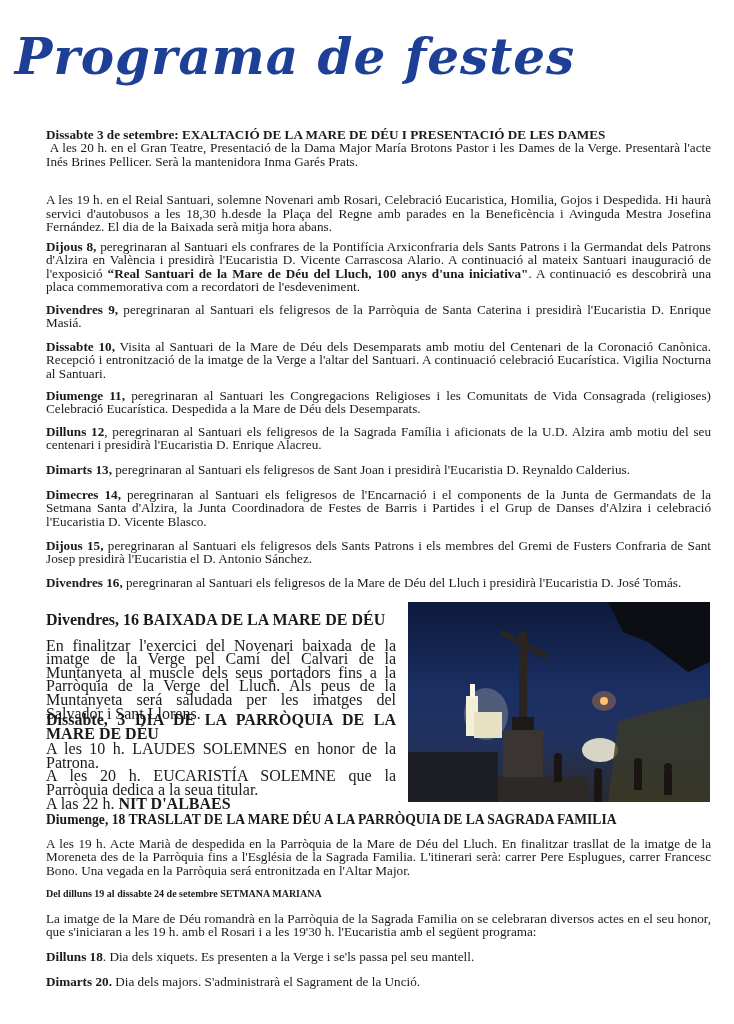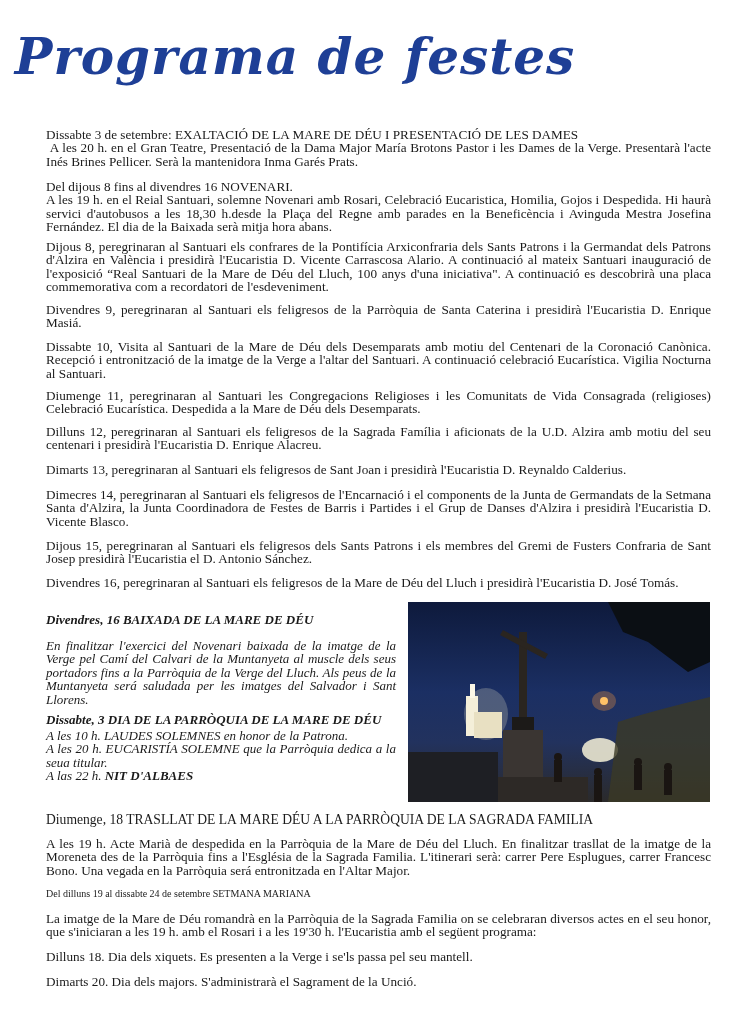--- a/index.html
+++ b/index.html
@@ -3,48 +3,48 @@
 <meta charset="utf-8">
 <style>
   html, body { margin:0; padding:0; background:#ffffff; }
   body { width:734px; height:1024px; position:relative; overflow:hidden;
          font-family:"Liberation Serif", serif; color:#1a1a1a; }
   .title { position:absolute; left:0; top:2px; width:590px; text-align:center;
            font-family:"DejaVu Serif", serif; font-style:italic; font-weight:bold;
            font-size:50px; color:#1e3f96; letter-spacing:1px; line-height:110px; }
   .p { position:absolute; left:46px; width:665px; font-size:13.2px; line-height:13.4px;
        text-align:justify; margin:0; }
-  .p b { font-weight:normal; }
-  .col { position:absolute; left:46px; width:350px; font-size:13px; line-height:13.6px; text-align:justify;font-style:italic; }
+  .p b { font-weight:bold; }
+  .col { position:absolute; left:46px; width:350px; font-size:16px; line-height:13.6px; text-align:justify; }
   .col .h { font-weight:bold; }
   .photo { position:absolute; left:408px; top:602px; width:302px; height:200px; overflow:hidden;
            background:linear-gradient(180deg,#0e1a3c 0%,#1b2f63 45%,#22325e 70%,#2b2a2a 100%); }
 </style>
 </head>
 <body>
 
 <div class="title">Programa de festes</div>
 
 <p class="p" style="top:128px"><b>Dissabte 3 de setembre: EXALTACIÓ DE LA MARE DE DÉU I PRESENTACIÓ DE LES DAMES</b><br>&nbsp;<span>A les 20 h. en el Gran Teatre, Presentació de la Dama Major María Brotons Pastor i les Dames de la Verge. Presentarà l'acte Inés Brines Pellicer. Serà la mantenidora Inma Garés Prats.</span></p>
 
-<p class="p" style="top:180px"><b>Del dijous 8 fins al divendres 16 NOVENARI.</b><br><span>A les 19 h. en el Reial Santuari, solemne Novenari amb Rosari, Celebració Eucaristica, Homilia, Gojos i Despedida. Hi haurà servici d'autobusos a les 18,30 h.desde la Plaça del Regne amb parades en la Beneficència i Avinguda Mestra Josefina Fernández. El dia de la Baixada serà mitja hora abans.</span></p>
+<p class="p" style="top:180px"><br><span>A les 19 h. en el Reial Santuari, solemne Novenari amb Rosari, Celebració Eucaristica, Homilia, Gojos i Despedida. Hi haurà servici d'autobusos a les 18,30 h.desde la Plaça del Regne amb parades en la Beneficència i Avinguda Mestra Josefina Fernández. El dia de la Baixada serà mitja hora abans.</span></p>
 
 <p class="p" style="top:240px"><b>Dijous 8,</b><span> peregrinaran al Santuari els confrares de la Pontifícia Arxiconfraria dels Sants Patrons i la Germandat dels Patrons d'Alzira en València i presidirà l'Eucaristia D. Vicente Carrascosa Alario. A continuació al mateix Santuari inauguració de l'exposició </span><b>“Real Santuari de la Mare de Déu del Lluch, 100 anys d'una iniciativa"</b><span>. A continuació es descobrirà una placa commemorativa com a recordatori de l'esdeveniment.</span></p>
 
 <p class="p" style="top:303px"><b>Divendres 9,</b><span> peregrinaran al Santuari els feligresos de la Parròquia de Santa Caterina i presidirà l'Eucaristia D. Enrique Masiá.</span></p>
 
 <p class="p" style="top:340px"><b>Dissabte 10,</b><span> Visita al Santuari de la Mare de Déu dels Desemparats amb motiu del Centenari de la Coronació Canònica. Recepció i entronització de la imatge de la Verge a l'altar del Santuari. A continuació celebració Eucarística. Vigilia Nocturna al Santuari.</span></p>
 
 <p class="p" style="top:389px"><b>Diumenge 11,</b><span> peregrinaran al Santuari les Congregacions Religioses i les Comunitats de Vida Consagrada (religioses) Celebració Eucarística. Despedida a la Mare de Déu dels Desemparats.</span></p>
 
 <p class="p" style="top:425px"><b>Dilluns 12</b><span>, peregrinaran al Santuari els feligresos de la Sagrada Família i aficionats de la U.D. Alzira amb motiu del seu centenari i presidirà l'Eucaristia D. Enrique Alacreu.</span></p>
 
 <p class="p" style="top:463px"><b>Dimarts 13,</b><span> peregrinaran al Santuari els feligresos de Sant Joan i presidirà l'Eucaristia D. Reynaldo Calderius.</span></p>
 
-<p class="p" style="top:488px"><b>Dimecres 14,</b><span> peregrinaran al Santuari els feligresos de l'Encarnació i el components de la Junta de Germandats de la Setmana Santa d'Alzira, la Junta Coordinadora de Festes de Barris i Partides i el Grup de Danses d'Alzira i presidirà l'Eucaristia D. Vicente Blasco.</span></p>
+<p class="p" style="top:488px"><b>Dimecres 14,</b><span> peregrinaran al Santuari els feligresos de l'Encarnació i el components de la Junta de Germandats de la Setmana Santa d'Alzira, la Junta Coordinadora de Festes de Barris i Partides i el Grup de Danses d'Alzira i celebració l'Eucaristia D. Vicente Blasco.</span></p>
 
 <p class="p" style="top:539px"><b>Dijous 15,</b><span> peregrinaran al Santuari els feligresos dels Sants Patrons i els membres del Gremi de Fusters Confraria de Sant Josep presidirà l'Eucaristia el D. Antonio Sánchez.</span></p>
 
 <p class="p" style="top:576px"><b>Divendres 16,</b><span> peregrinaran al Santuari els feligresos de la Mare de Déu del Lluch i presidirà l'Eucaristia D. José Tomás.</span></p>
 
 <div class="col" style="top:613px">
   <div class="h">Divendres, 16 BAIXADA DE LA MARE DE DÉU</div>
   <div style="margin-top:12px">En finalitzar l'exercici del Novenari baixada de la imatge de la Verge pel Camí del Calvari de la Muntanyeta al muscle dels seus portadors fins a la Parròquia de la Verge del Lluch. Als peus de la Muntanyeta será saludada per les imatges del Salvador i Sant Llorens.</div>
 </div>
 

